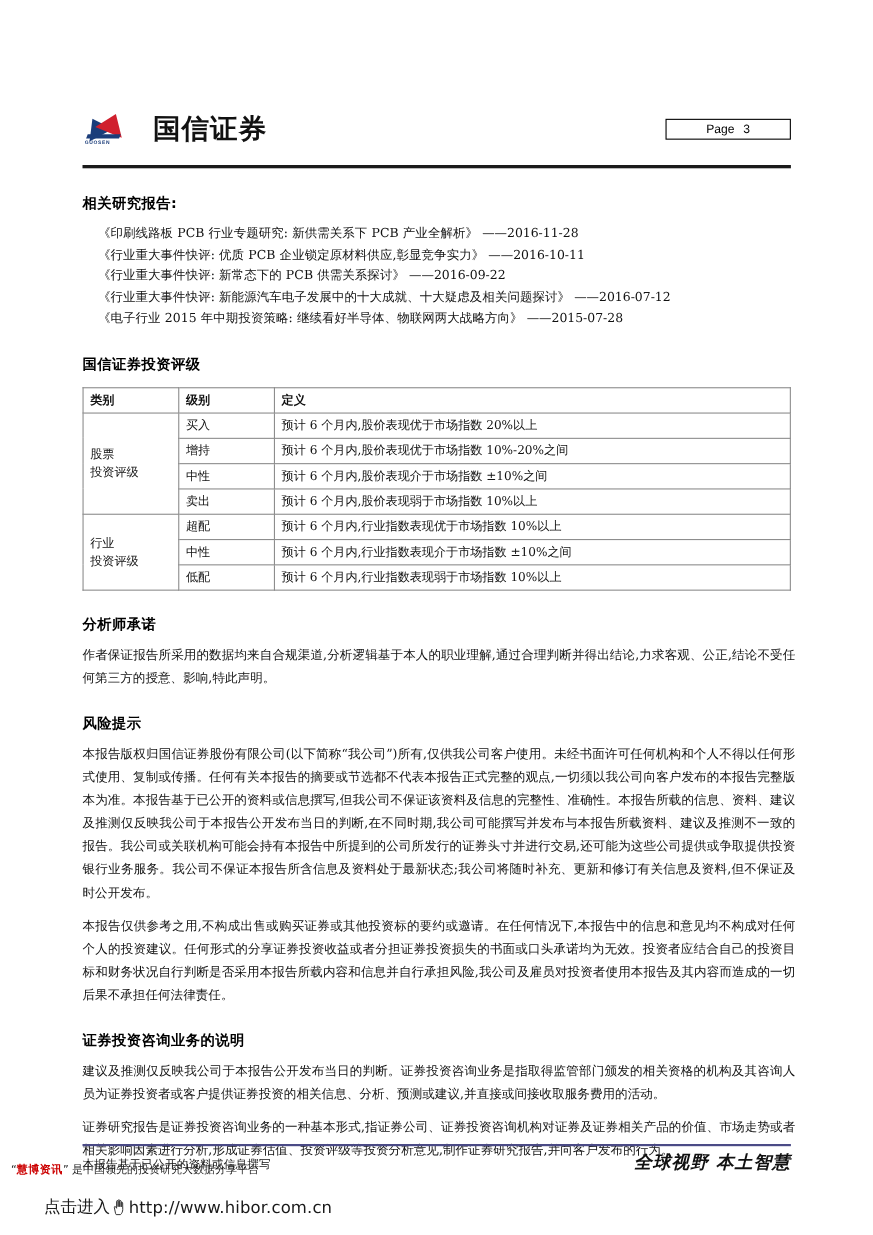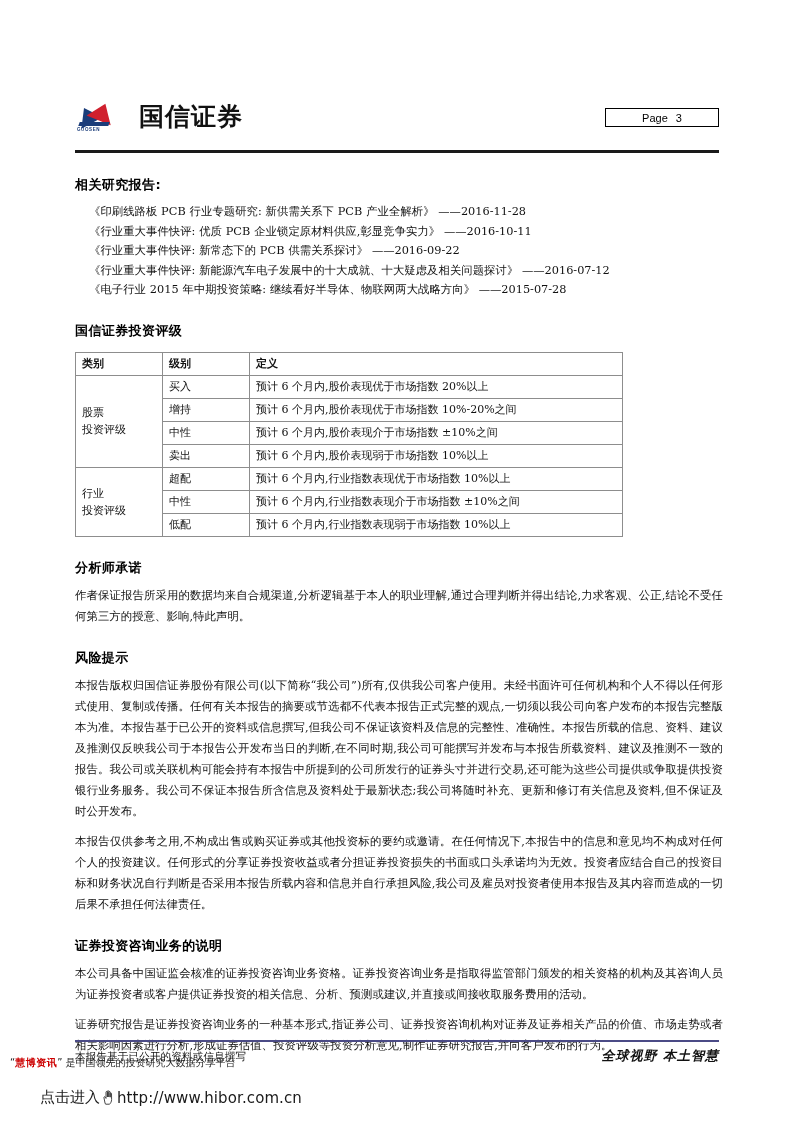--- a/index.html
+++ b/index.html
@@ -145,21 +145,21 @@
     line-height: 19.5px;
     color: #111111;
     white-space: nowrap;
     letter-spacing: 0.1px;
   }
   .rl-date { letter-spacing: 0; }
 
   
   .rating-table {
     border-collapse: collapse;
-    width: 548px;
+    width: 644px;
     margin-top: 12px;
     table-layout: fixed;
   }
   .rating-table td, .rating-table th {
     border: 1px solid #8d8d8d;
     padding: 3px 6px;
     font-size: 11px;
     line-height: 16px;
     vertical-align: middle;
     text-align: left;
@@ -209,21 +209,21 @@
     display: flex;
     align-items: baseline;
     justify-content: space-between;
   }
   .footer-left {
     font-size: 10.5px;
     color: #111111;
     letter-spacing: 0.2px;
   }
   .footer-right {
-    font-size: 13px;
+    font-size: 16px;
     font-weight: bold;
     font-style: italic;
     color: #111111;
     letter-spacing: 1px;
   }
 
   
   .watermark {
     position: absolute;
     left: 0;
@@ -368,21 +368,21 @@
     </div>
 
     <h2 class="sec-title spaced">风险提示</h2>
     <div class="para-block">
       <p class="body-text">本报告版权归国信证券股份有限公司(以下简称“我公司”)所有,仅供我公司客户使用。未经书面许可任何机构和个人不得以任何形式使用、复制或传播。任何有关本报告的摘要或节选都不代表本报告正式完整的观点,一切须以我公司向客户发布的本报告完整版本为准。本报告基于已公开的资料或信息撰写,但我公司不保证该资料及信息的完整性、准确性。本报告所载的信息、资料、建议及推测仅反映我公司于本报告公开发布当日的判断,在不同时期,我公司可能撰写并发布与本报告所载资料、建议及推测不一致的报告。我公司或关联机构可能会持有本报告中所提到的公司所发行的证券头寸并进行交易,还可能为这些公司提供或争取提供投资银行业务服务。我公司不保证本报告所含信息及资料处于最新状态;我公司将随时补充、更新和修订有关信息及资料,但不保证及时公开发布。</p>
       <p class="body-text">本报告仅供参考之用,不构成出售或购买证券或其他投资标的要约或邀请。在任何情况下,本报告中的信息和意见均不构成对任何个人的投资建议。任何形式的分享证券投资收益或者分担证券投资损失的书面或口头承诺均为无效。投资者应结合自己的投资目标和财务状况自行判断是否采用本报告所载内容和信息并自行承担风险,我公司及雇员对投资者使用本报告及其内容而造成的一切后果不承担任何法律责任。</p>
     </div>
 
     <h2 class="sec-title spaced">证券投资咨询业务的说明</h2>
     <div class="para-block">
-      <p class="body-text">本公司具备中国证监会核准的证券投资咨询业务资格。证券投资咨询业务是指取得监管部门颁发的相关资格的机构及其咨询人员为证券投资者或客户提供证券投资的相关信息、分析、预测或建议,并直接或间接收取服务费用的活动。</p>
+      <p class="body-text">建议及推测仅反映我公司于本报告公开发布当日的判断。证券投资咨询业务是指取得监管部门颁发的相关资格的机构及其咨询人员为证券投资者或客户提供证券投资的相关信息、分析、预测或建议,并直接或间接收取服务费用的活动。</p>
       <p class="body-text">证券研究报告是证券投资咨询业务的一种基本形式,指证券公司、证券投资咨询机构对证券及证券相关产品的价值、市场走势或者相关影响因素进行分析,形成证券估值、投资评级等投资分析意见,制作证券研究报告,并向客户发布的行为。</p>
     </div>
 
   </div>
 
   <div class="footer-rule"></div>
   <div class="footer">
     <div class="footer-left">本报告基于已公开的资料或信息撰写</div>
     <div class="footer-right">全球视野 本土智慧</div>
   </div>

